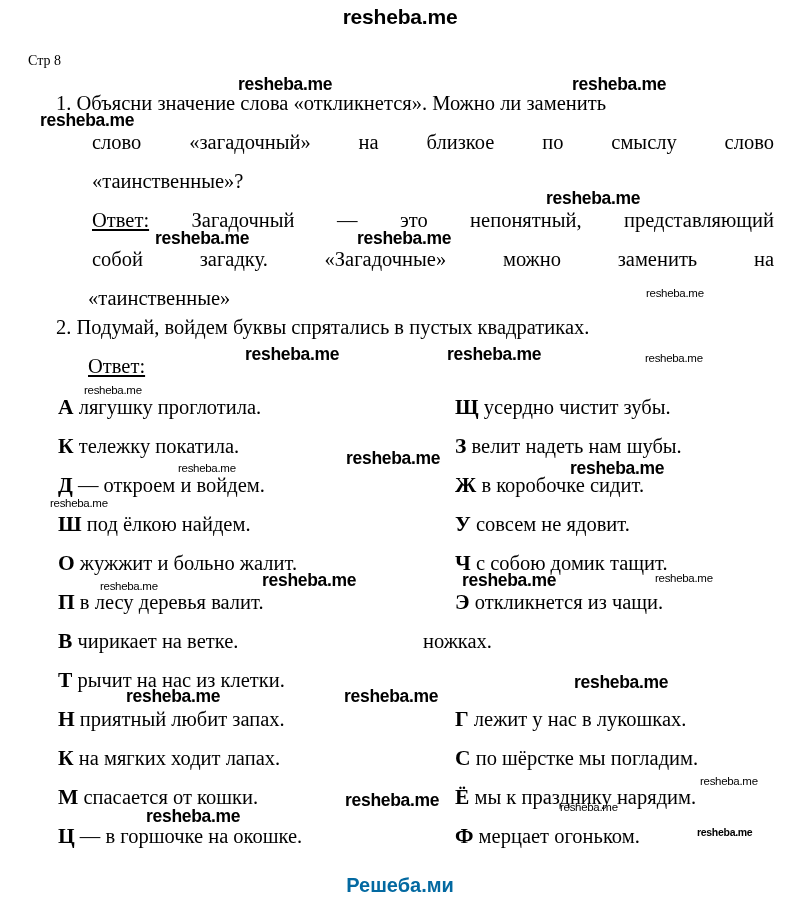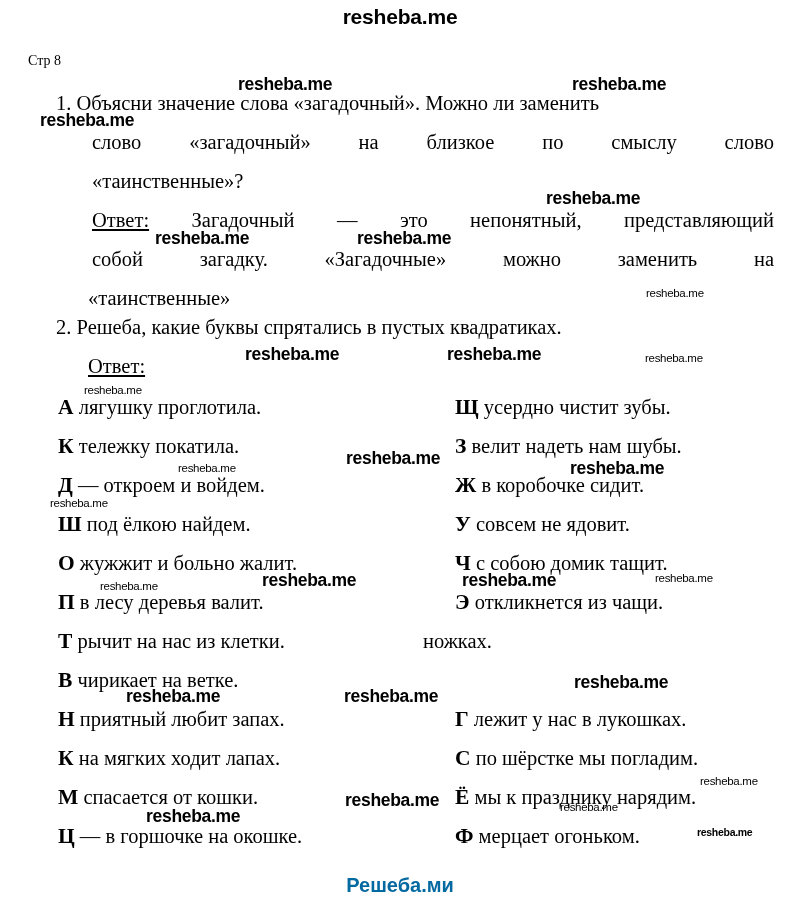--- a/index.html
+++ b/index.html
@@ -172,54 +172,54 @@
 
 <div id="page">
 
   <div class="site-mark-top">resheba.me</div>
 
   <div class="page-label">Стр 8</div>
 
   <div class="exercise" id="ex1">
     <span class="q-first">
       <span class="q-num">1.</span>
-      <span>Объясни значение слова «загадочный». Можно ли заменить</span>
+      <span>Объясни значение слова «откликнется». Можно ли заменить</span>
     </span>
     <span class="q-body">слово   «загадочный»   на   близкое   по   смыслу   слово</span>
     <span class="q-body no-just">«таинственные»?</span>
 
     <span class="ans-block ans-just">
       <span class="answer-label">Ответ:</span>
       <span>Загадочный — это непонятный, представляющий</span>
     </span>
     <span class="ans-block ans-just">собой   загадку.   «Загадочные»   можно   заменить   на</span>
     <span class="ans-block ans-last">«таинственные»</span>
   </div>
 
   <div class="exercise" id="ex2">
     <span class="q-first">
       <span class="q-num">2.</span>
-      <span>Решеба, какие буквы спрятались в пустых квадратиках.</span>
+      <span>Подумай, войдем буквы спрятались в пустых квадратиках.</span>
     </span>
     <span class="ans-block ans-last">
       <span class="answer-label">Ответ:</span>
     </span>
   </div>
 
   <div class="riddles">
 
     <div class="col col-left">
       <div class="riddle"><span class="ltr">А</span> <span>лягушку проглотила.</span></div>
       <div class="riddle"><span class="ltr">К</span> <span>тележку покатила.</span></div>
       <div class="riddle"><span class="ltr">Д</span> <span>— откроем и войдем.</span></div>
       <div class="riddle"><span class="ltr">Ш</span> <span>под ёлкою найдем.</span></div>
       <div class="riddle"><span class="ltr">О</span> <span>жужжит и больно жалит.</span></div>
       <div class="riddle"><span class="ltr">П</span> <span>в лесу деревья валит.</span></div>
+      <div class="riddle"><span class="ltr">В</span> <span>чирикает на ветке.</span></div>
       <div class="riddle"><span class="ltr">Т</span> <span>рычит на нас из клетки.</span></div>
-      <div class="riddle"><span class="ltr">В</span> <span>чирикает на ветке.</span></div>
       <div class="riddle"><span class="ltr">Н</span> <span>приятный любит запах.</span></div>
       <div class="riddle"><span class="ltr">К</span> <span>на мягких ходит лапах.</span></div>
       <div class="riddle"><span class="ltr">М</span> <span>спасается от кошки.</span></div>
       <div class="riddle"><span class="ltr">Ц</span> <span>— в горшочке на окошке.</span></div>
     </div>
 
     <div class="col col-right">
       <div class="riddle"><span class="ltr">Щ</span> <span>усердно чистит зубы.</span></div>
       <div class="riddle"><span class="ltr">З</span> <span>велит надеть нам шубы.</span></div>
       <div class="riddle"><span class="ltr">Ж</span> <span>в коробочке сидит.</span></div>

